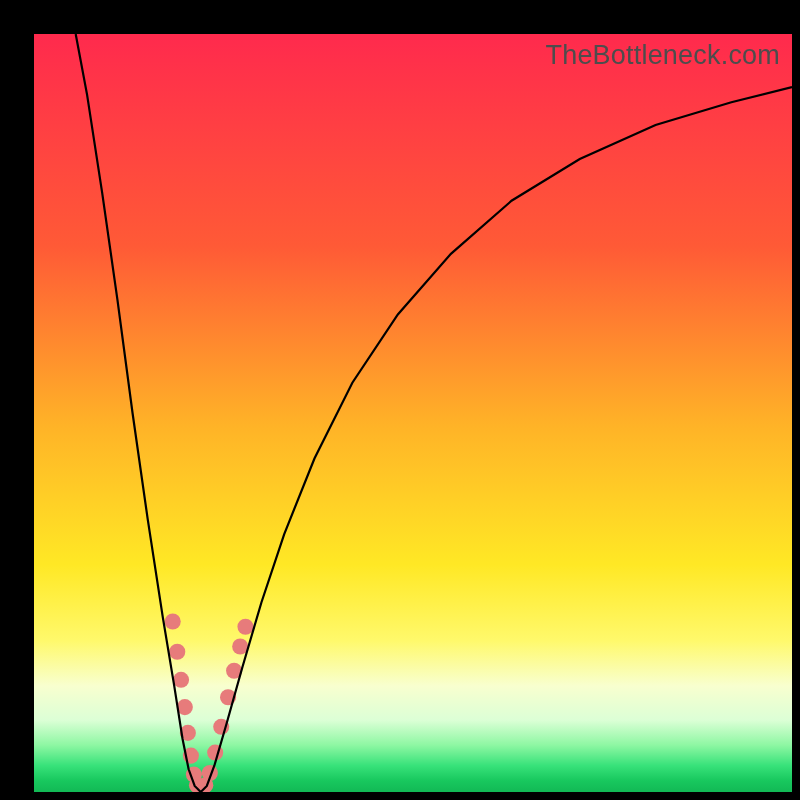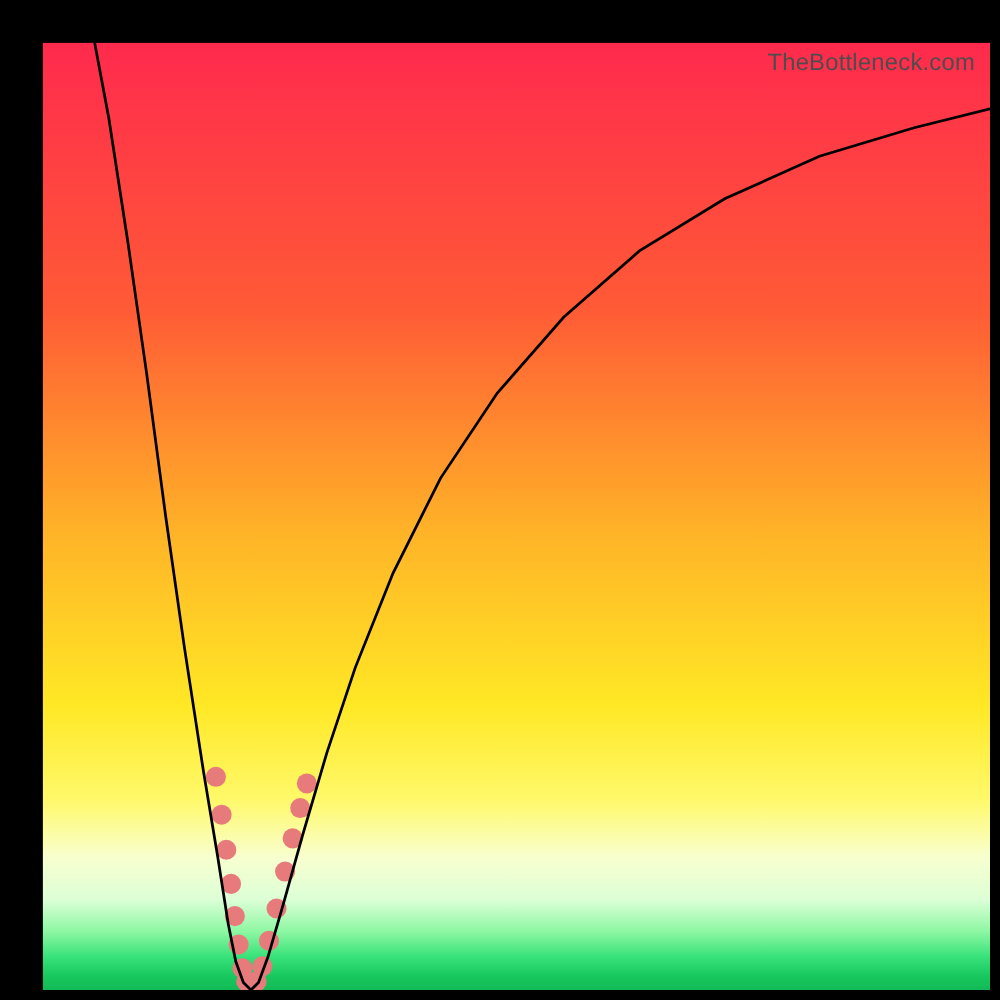--- a/index.html
+++ b/index.html
@@ -32,21 +32,21 @@
     left: 0;
     top: 0;
     width: 100%;
     height: 100%;
   }
   .watermark {
     position: absolute;
     top: 6px;
     right: 12px;
     color: #4d4d4d;
-    font-size: 19px;
+    font-size: 27px;
     font-weight: 500;
     letter-spacing: 0.2px;
     user-select: none;
   }
   svg.curves {
     position: absolute;
     left: 0;
     top: 0;
     width: 100%;
     height: 100%;

